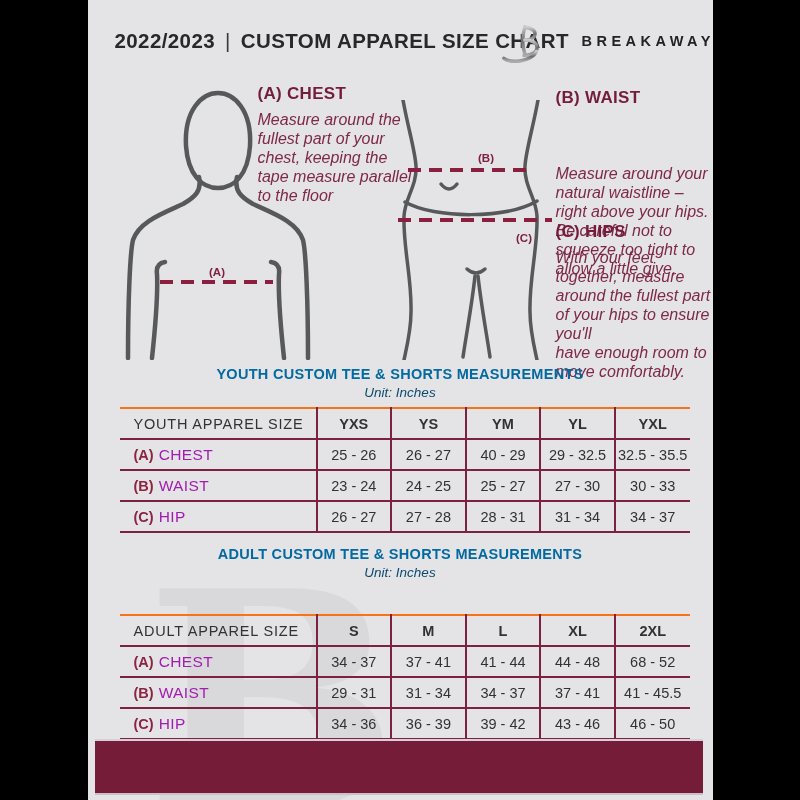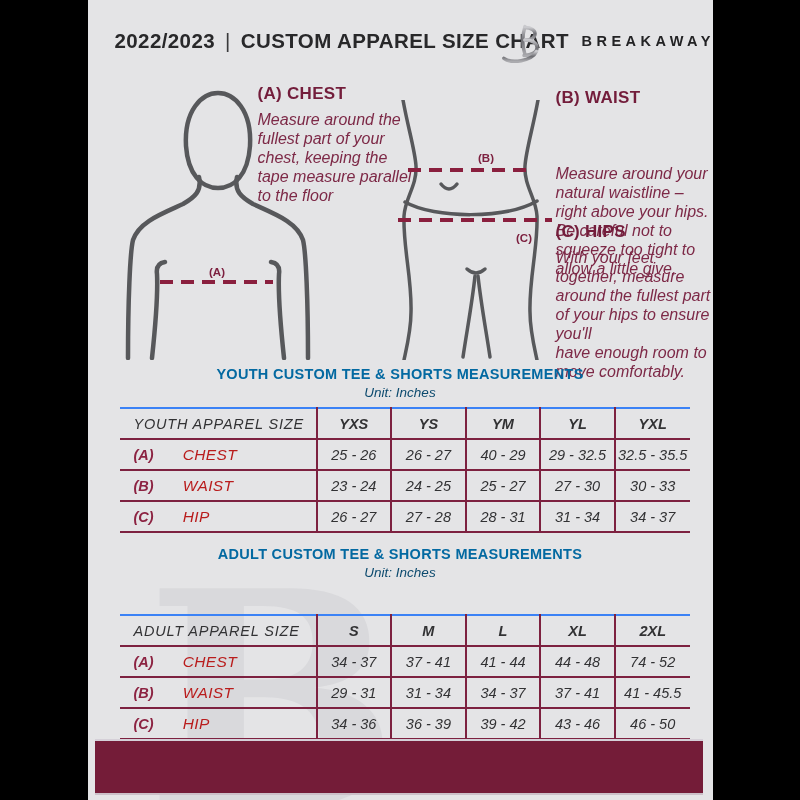--- a/index.html
+++ b/index.html
@@ -33,29 +33,29 @@
   .marker-label{font:bold 11.5px "Liberation Sans",sans-serif;fill:#7d2140;}
 
   
   .tbl-title{left:0;width:625px;text-align:center;font-size:14.5px;font-weight:bold;color:#0369a1;letter-spacing:.3px;}
   .tbl-unit{left:0;width:625px;text-align:center;font-size:13.5px;font-style:italic;color:#0c4a6e;}
   .t-youth-title{top:366px;} .t-youth-unit{top:385px;}
   .t-adult-title{top:546px;} .t-adult-unit{top:565px;}
   .tbl-wrap{left:32px;width:570px;}
   .t-youth{top:407px;} .t-adult{top:614px;}
   table.size-table{width:570px;border-collapse:collapse;table-layout:fixed;background:transparent;
-    border-top:2px solid #3b82f6;font-style:italic;}
+    border-top:2px solid #f97316;}
   table.size-table tr{border-bottom:2px solid #7d2140;}
   table.size-table td{height:29px;border-left:2px solid #7d2140;text-align:center;
     font-size:14.5px;color:#323234;padding:0;}
   table.size-table td:first-child{border-left:none;width:182px;text-align:left;padding-left:14px;}
   td.head-label{font-size:15px;letter-spacing:.8px;color:#38383a;}
   td.size-head{font-weight:bold;font-size:15px;color:#2b2b2d;margin-left:40px;}
   span.pfx{font-weight:bold;color:#8c2342;margin-right:5px;}
-  span.rlabel{font-size:15.5px;letter-spacing:.4px;color:#b91c1c;margin-left:24px;}
+  span.rlabel{font-size:15.5px;letter-spacing:.4px;color:#a21caf;}
 
   
   .footer-bar{left:7px;top:739px;width:608px;height:52px;background:#741c38;z-index:2;
     border-top:2px solid #d5d0d8;border-bottom:2px solid #cbc0c8;}
 </style>
 </head>
 <body>
 
 <div class="page">
 
@@ -194,21 +194,21 @@
         <td class="size-head">L</td>
         <td class="size-head">XL</td>
         <td class="size-head">2XL</td>
       </tr>
       <tr>
         <td><span class="pfx">(A)</span><span class="rlabel">CHEST</span></td>
         <td>34 - 37</td>
         <td>37 - 41</td>
         <td>41 - 44</td>
         <td>44 - 48</td>
-        <td>74 - 52</td>
+        <td>68 - 52</td>
       </tr>
       <tr>
         <td><span class="pfx">(B)</span><span class="rlabel">WAIST</span></td>
         <td>29 - 31</td>
         <td>31 - 34</td>
         <td>34 - 37</td>
         <td>37 - 41</td>
         <td>41 - 45.5</td>
       </tr>
       <tr>

